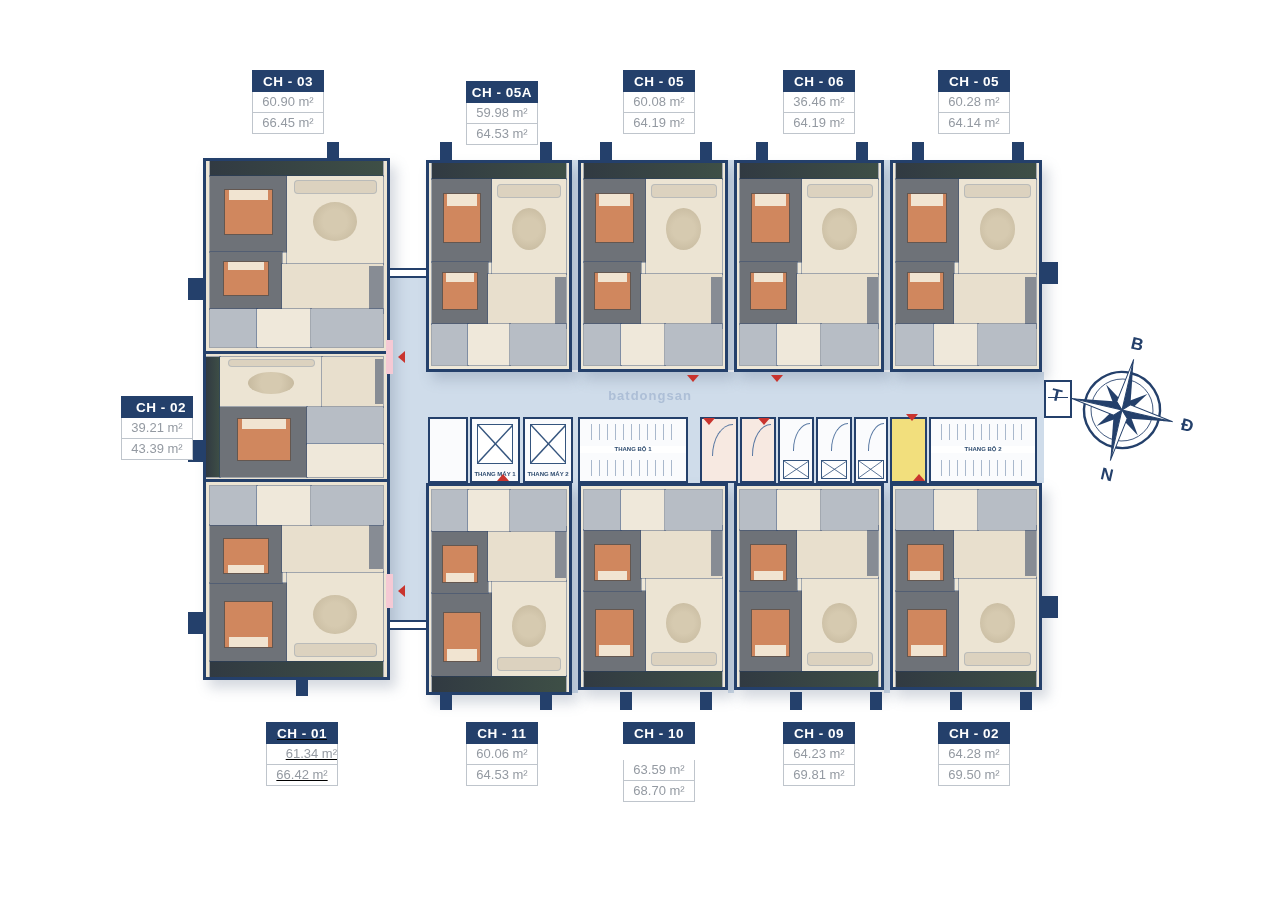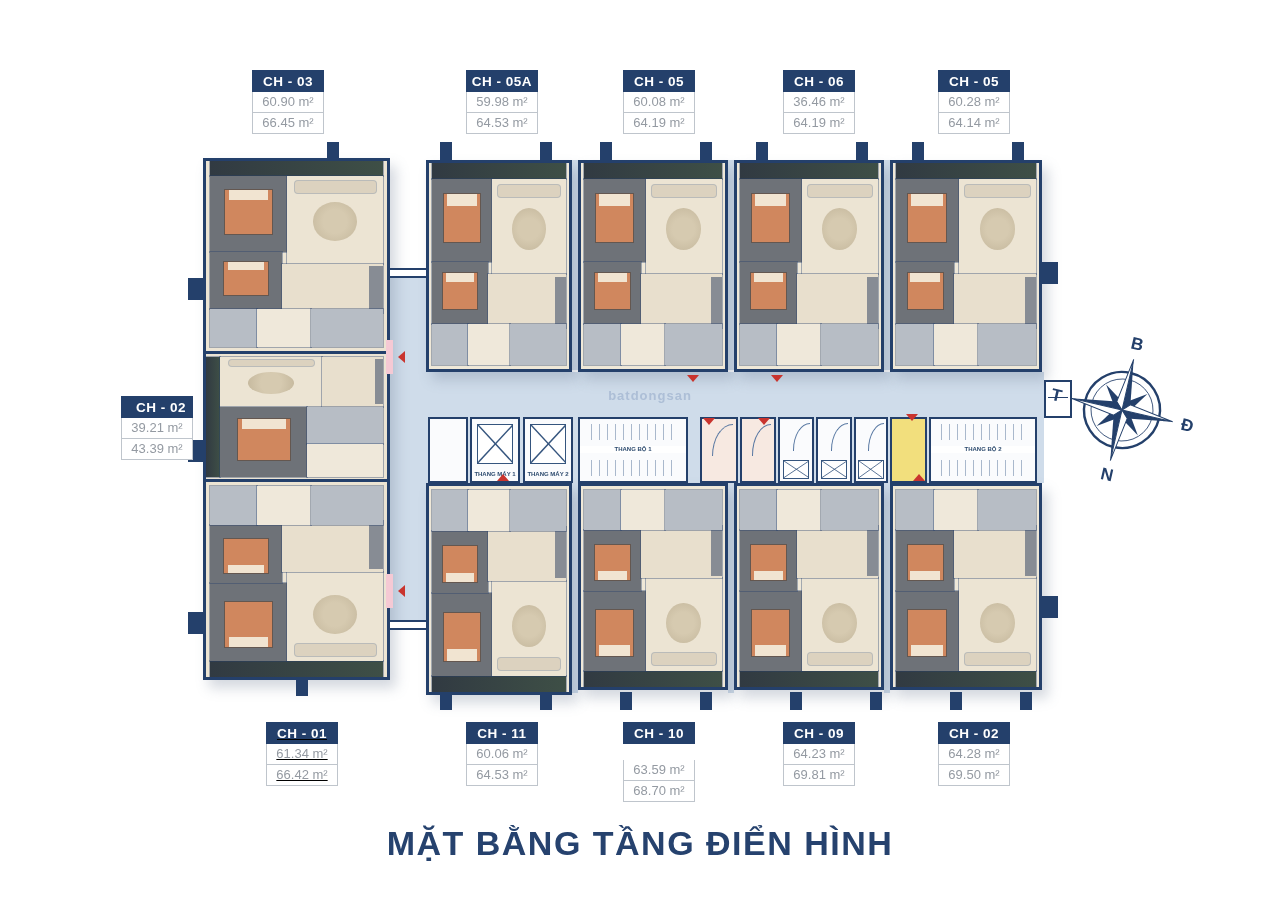--- a/index.html
+++ b/index.html
@@ -398,21 +398,21 @@
       <div class=" abs" style="left: 386px; top: 340px; width: 7px; height: 34px; background: rgb(245, 201, 212);"></div>
       <div class=" abs" style="left: 386px; top: 574px; width: 7px; height: 34px; background: rgb(245, 201, 212);"></div>
       <div class="tri abs" style="left: 398px; top: 351px; border-top: 6px solid transparent; border-bottom: 6px solid transparent; border-right: 7px solid rgb(201, 52, 46);"></div>
       <div class="tri abs" style="left: 398px; top: 585px; border-top: 6px solid transparent; border-bottom: 6px solid transparent; border-right: 7px solid rgb(201, 52, 46);"></div>
       <div class="card abs" style="left: 252px; top: 70px;">
         <div class="hd abs" style="position: relative;">CH - 03</div>
         <div class="rw abs" style="position: relative;">60.90 m²</div>
         <div class="rw abs" style="position: relative;">66.45 m²</div>
       </div>
       <div class="card abs" style="left: 466px; top: 70px;">
-        <div class="hd abs" style="position: relative;">CH - 05A</div>
+        <div class="hd abs" style="position: relative; margin-top: 11px;">CH - 05A</div>
         <div class="rw abs" style="position: relative;">59.98 m²</div>
         <div class="rw abs" style="position: relative;">64.53 m²</div>
       </div>
       <div class="card abs" style="left: 623px; top: 70px;">
         <div class="hd abs" style="position: relative;">CH - 05</div>
         <div class="rw abs" style="position: relative;">60.08 m²</div>
         <div class="rw abs" style="position: relative;">64.19 m²</div>
       </div>
       <div class="card abs" style="left: 783px; top: 70px;">
         <div class="hd abs" style="position: relative;">CH - 06</div>
@@ -424,21 +424,21 @@
         <div class="rw abs" style="position: relative;">60.28 m²</div>
         <div class="rw abs" style="position: relative;">64.14 m²</div>
       </div>
       <div class="card abs" style="left: 121px; top: 396px;">
         <div class="hd abs" style="position: relative; padding-left: 8px;">CH - 02</div>
         <div class="rw abs" style="position: relative;">39.21 m²</div>
         <div class="rw abs" style="position: relative;">43.39 m²</div>
       </div>
       <div class="card abs" style="left: 266px; top: 722px; text-decoration: underline;">
         <div class="hd abs" style="position: relative;">CH - 01</div>
-        <div class="rw abs" style="position: relative;">61.34 m²</div>
+        <div class="rw abs" style="position: relative; text-align: right;">61.34 m²</div>
         <div class="rw abs" style="position: relative;">66.42 m²</div>
       </div>
       <div class="card abs" style="left: 466px; top: 722px;">
         <div class="hd abs" style="position: relative;">CH - 11</div>
         <div class="rw abs" style="position: relative;">60.06 m²</div>
         <div class="rw abs" style="position: relative;">64.53 m²</div>
       </div>
       <div class="card abs" style="left: 623px; top: 722px;">
         <div class="hd abs" style="position: relative;">CH - 10</div>
         <div class="rw abs" style="position: relative; margin-top: 16px;">63.59 m²</div>
@@ -488,14 +488,13 @@
               <polygon points="70,32 63,77 70,84" fill="#fff" stroke="#24406b" stroke-width="1"></polygon>
             </g>
             <text x="70" y="22" text-anchor="middle" font-size="17" font-weight="bold" fill="#24406b">B</text>
             <text x="137" y="90" text-anchor="middle" font-size="17" font-weight="bold" fill="#24406b">Đ</text>
             <text x="70" y="156" text-anchor="middle" font-size="17" font-weight="bold" fill="#24406b">N</text>
             <text x="3" y="90" text-anchor="middle" font-size="17" font-weight="bold" fill="#24406b">T</text>
           </g>
         </svg></div>
       <div class=" abs" style="left: 540px; top: 388px; width: 220px; text-align: center; color: rgba(140, 162, 195, 0.5); font-size: 13px; font-weight: bold; letter-spacing: 1px;">batdongsan</div>
     </div>
-  <div id="plan-title">MẶT BẰNG TẦNG ĐIỂN HÌNH</div>
 </div>
 
 </body></html>

